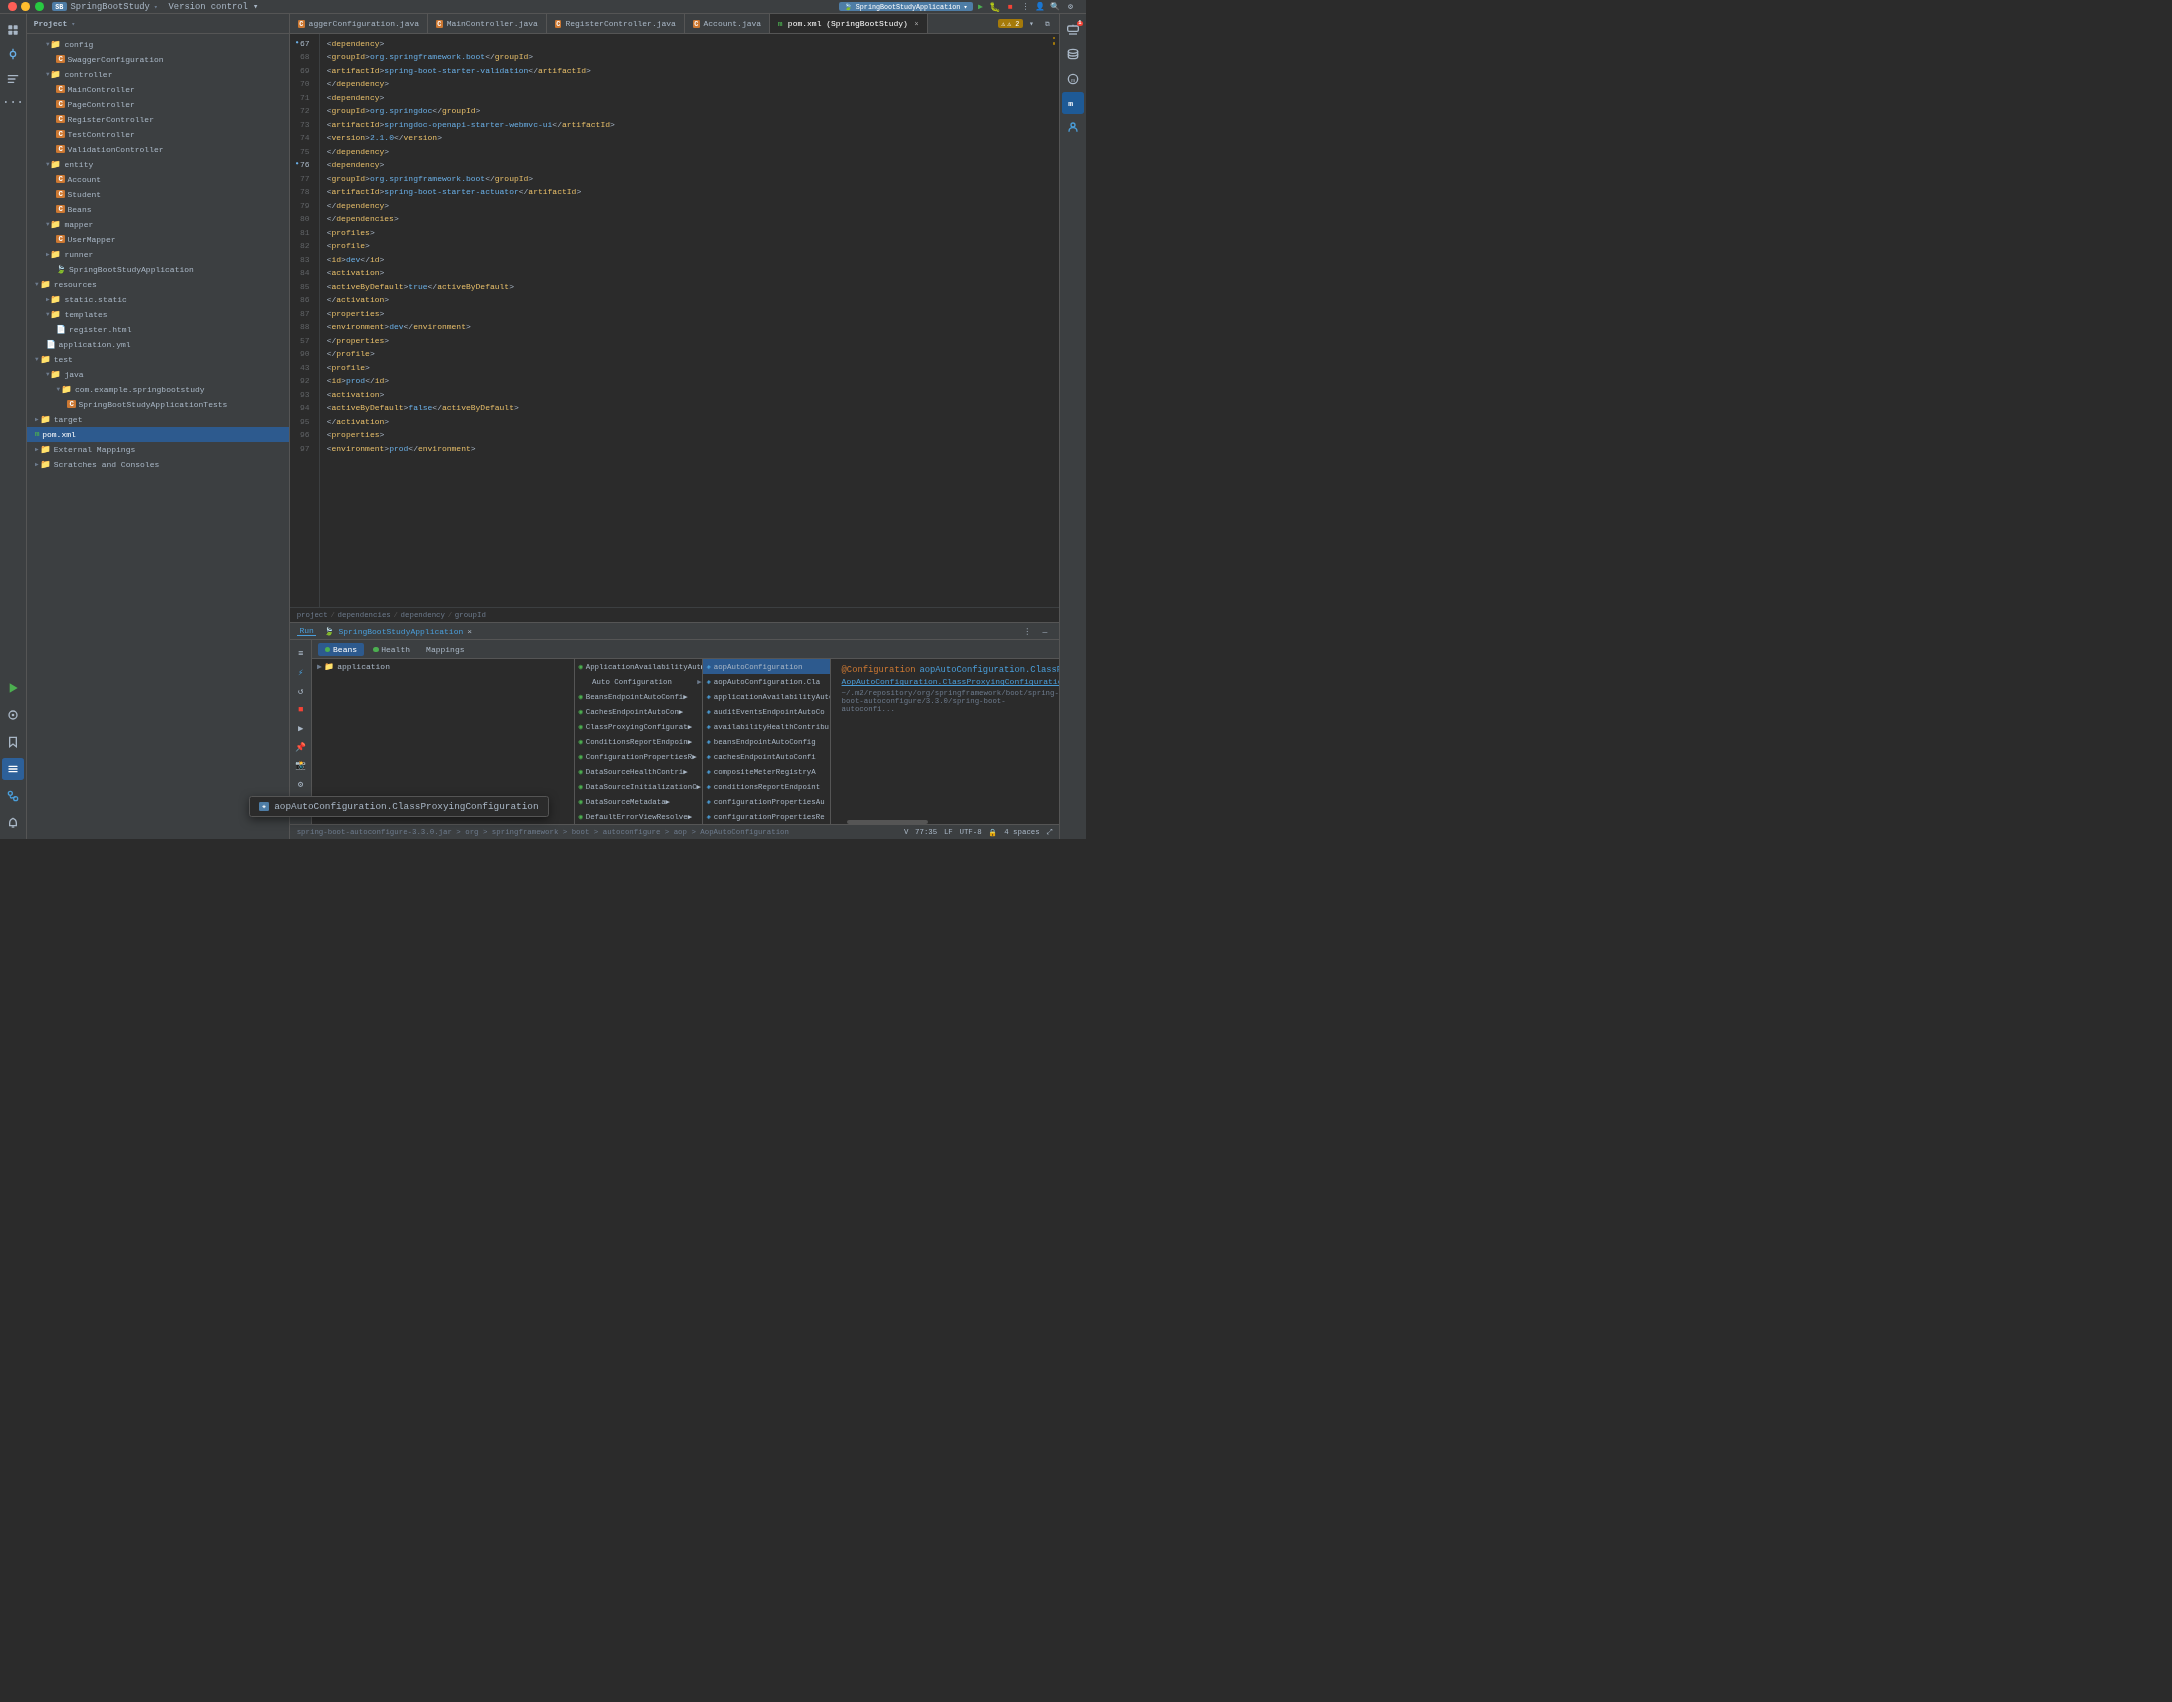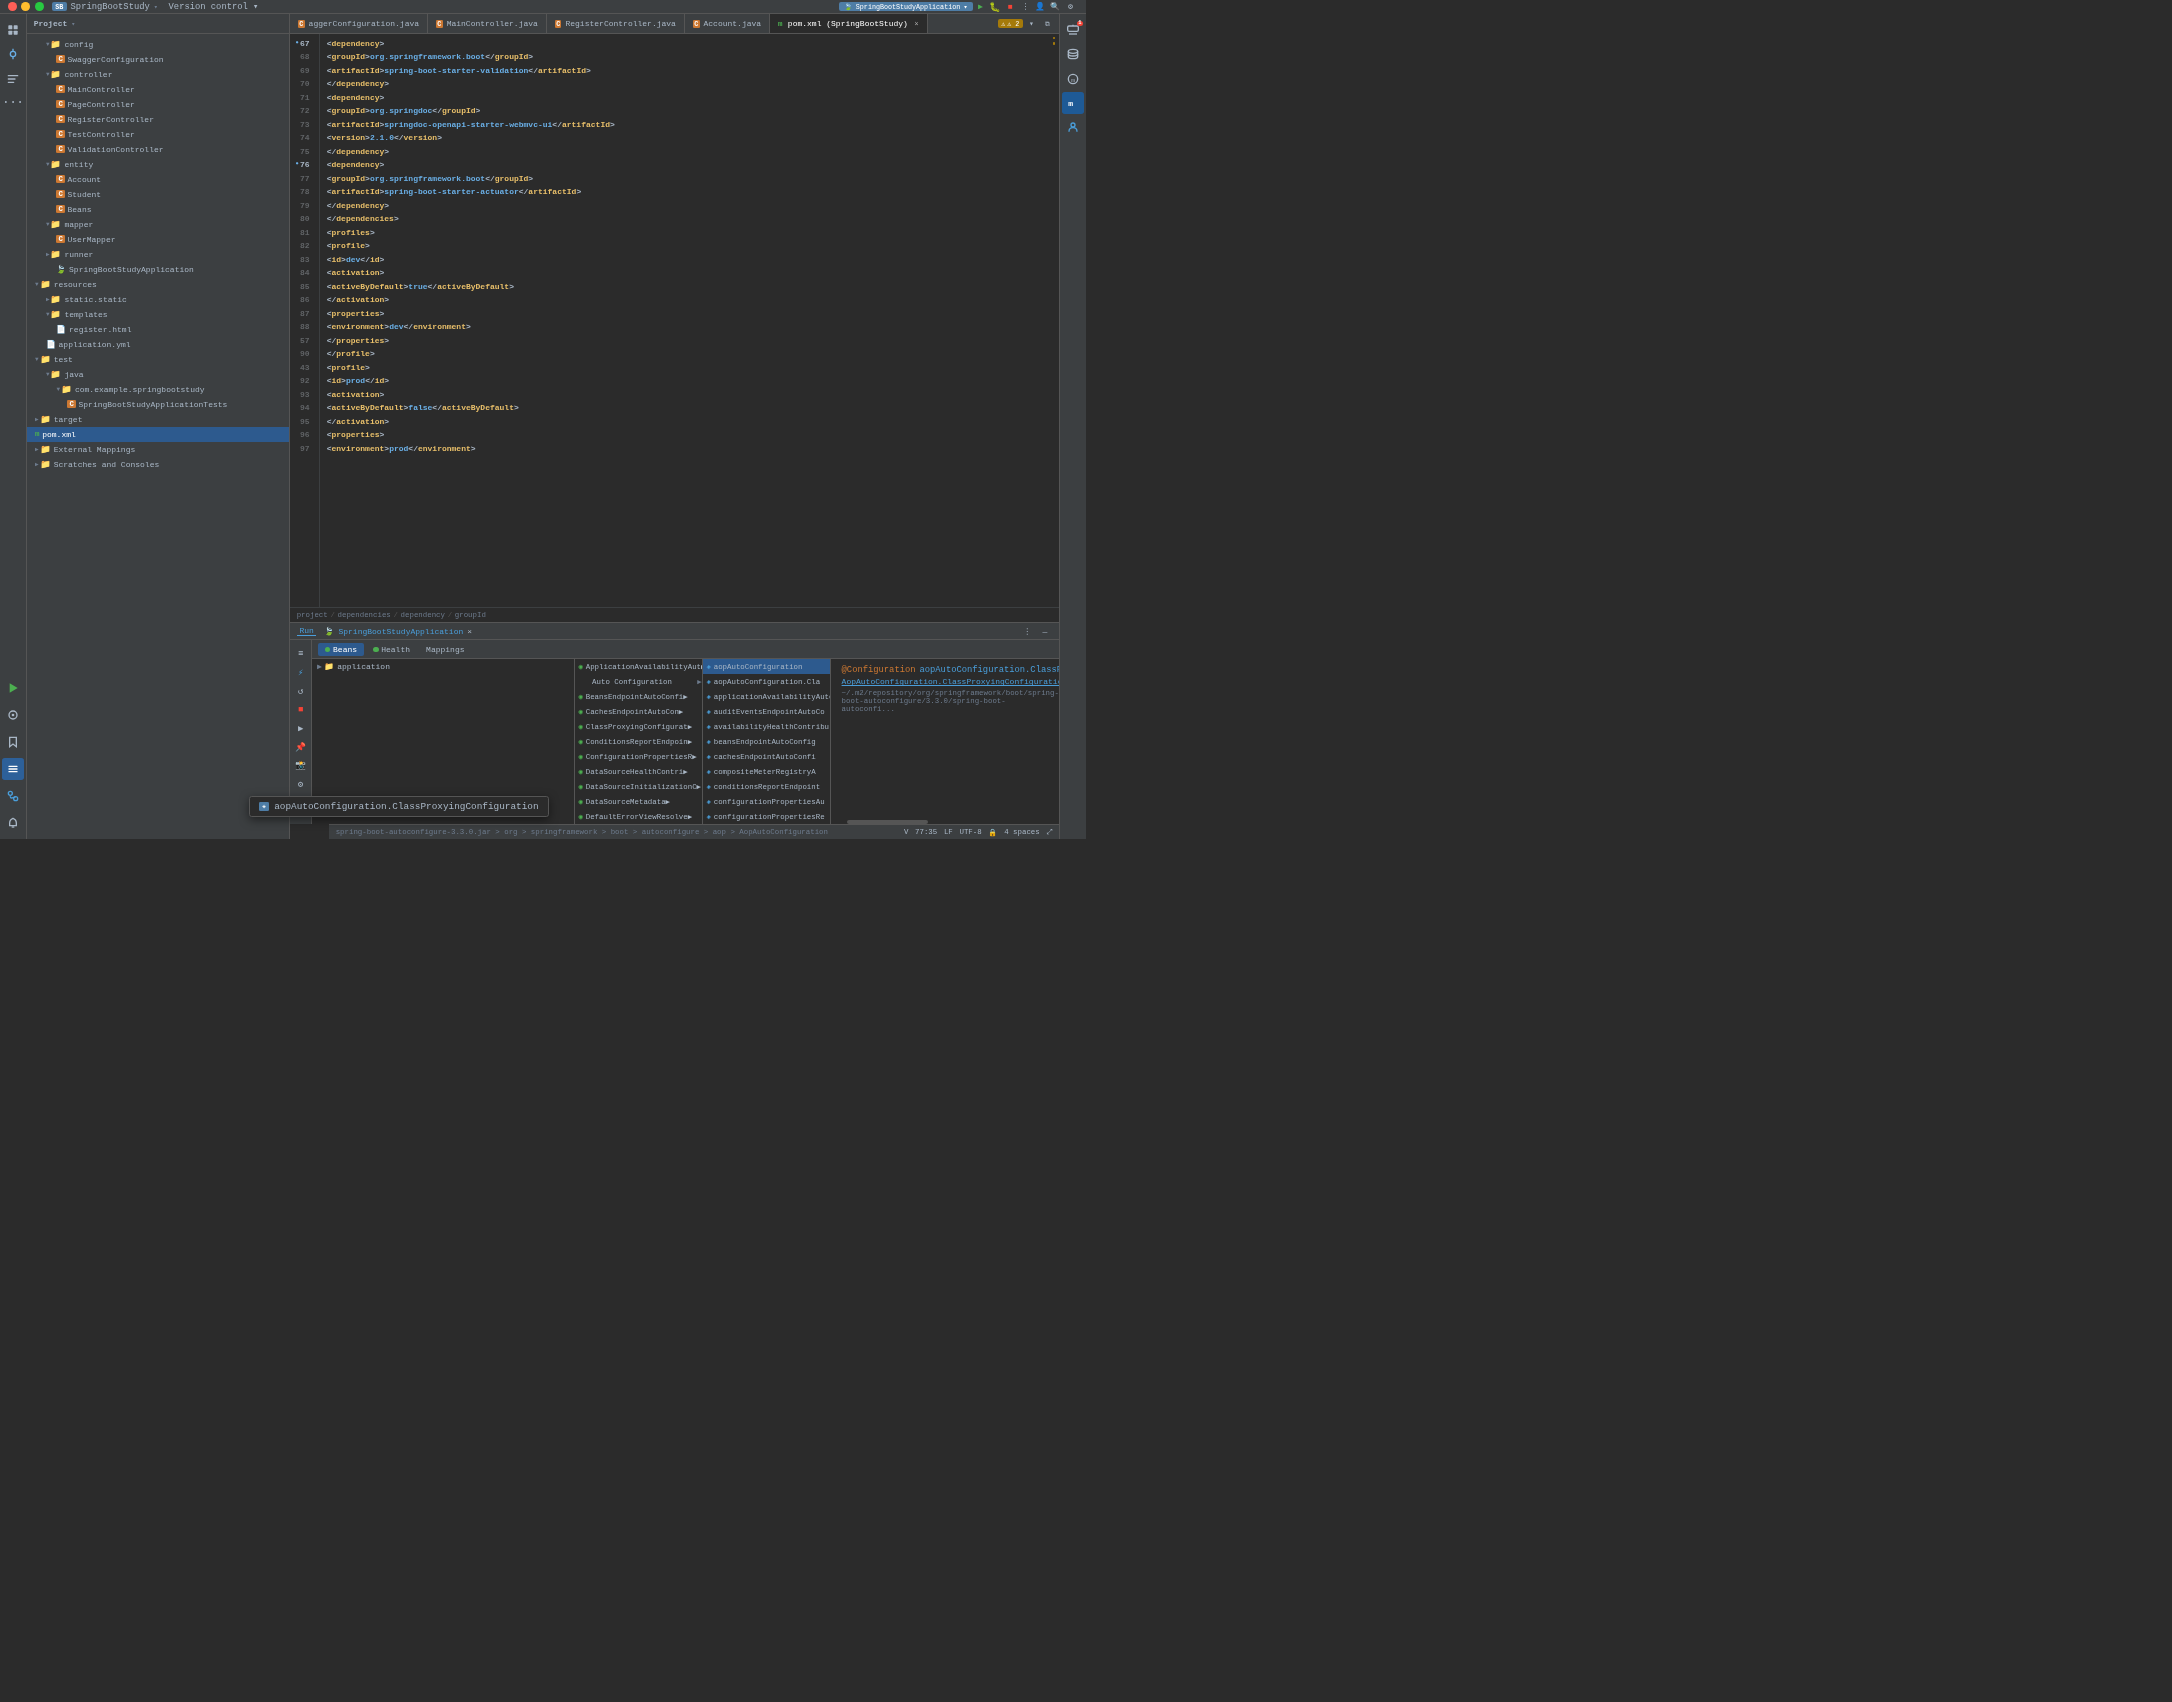--- a/index.html
+++ b/index.html
@@ -218,21 +218,20 @@
       background: #2b2b2b;
       position: relative;
     }
     .code-editor::-webkit-scrollbar { width: 6.7px; height: 6.7px; }
     .code-editor::-webkit-scrollbar-thumb { background: #555; border-radius: 2.7px; }
     .code-editor::-webkit-scrollbar-track { background: #2b2b2b; }
 
     .code-content {
       display: flex;
       min-height: 100%;
-      font-weight: bold;
     }
     .line-numbers {
       width: 30px;
       background: #2b2b2b;
       color: #606366;
       font-size: 8px;
       line-height: 13.5px;
       padding: 2.7px 5.4px 2.7px 0;
       text-align: right;
       user-select: none;
@@ -460,21 +459,20 @@
       height: 15px;
       background: #3c3f41;
       display: flex;
       align-items: center;
       padding: 0 6.7px;
       gap: 23px;
       font-size: 7.4px;
       color: #a9b7c6;
       border-top: 0.7px solid #555;
       flex-shrink: 0;
-      margin-left: 39px;
     }
     .status-bar-right {
       margin-left: auto;
       display: flex;
       align-items: center;
       gap: 6.7px;
     }
 
     
     .warning-badge {

